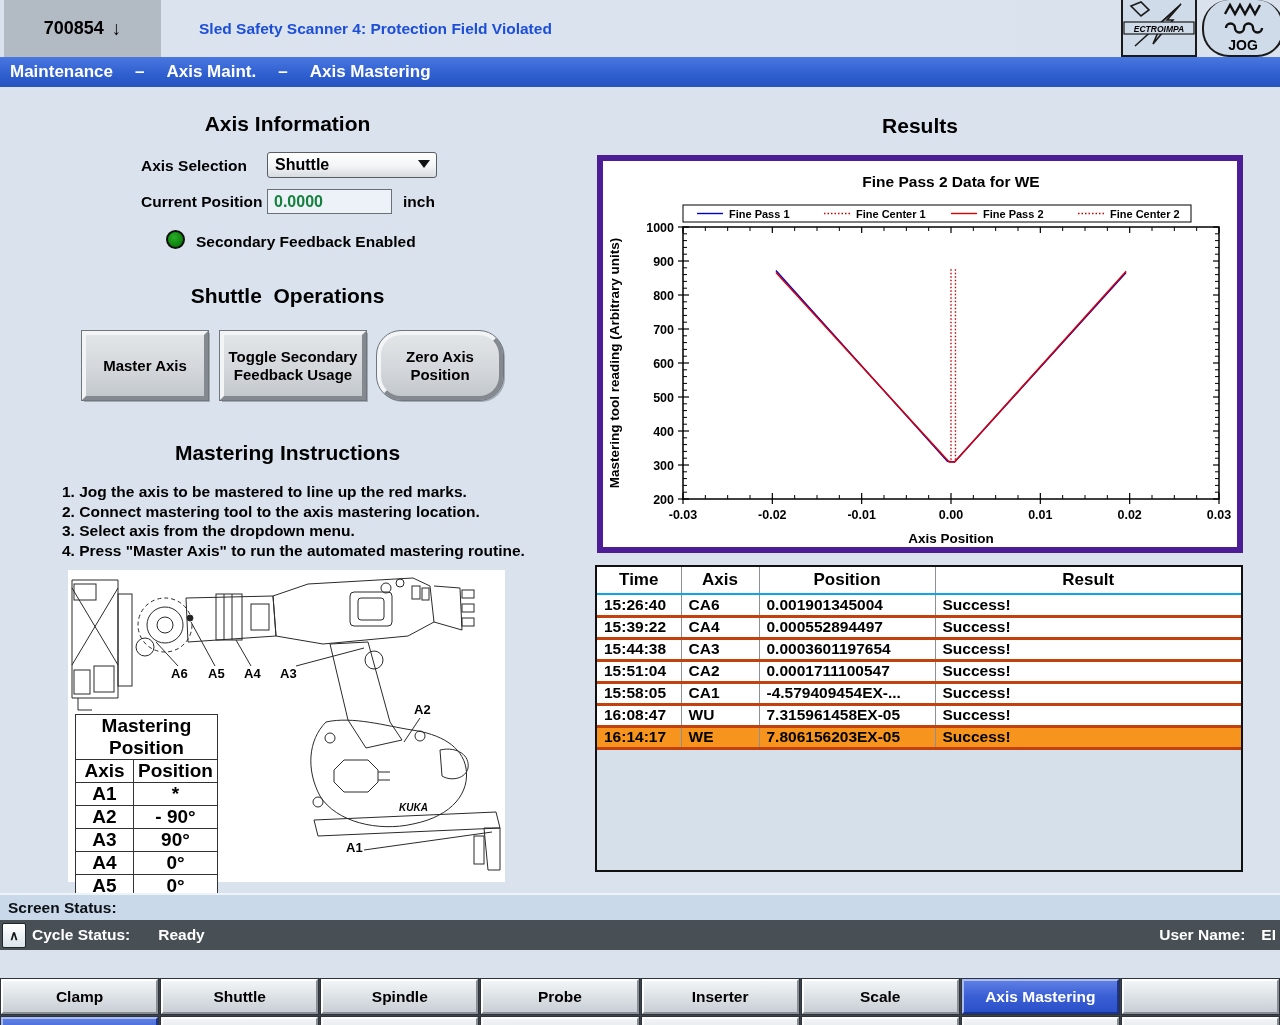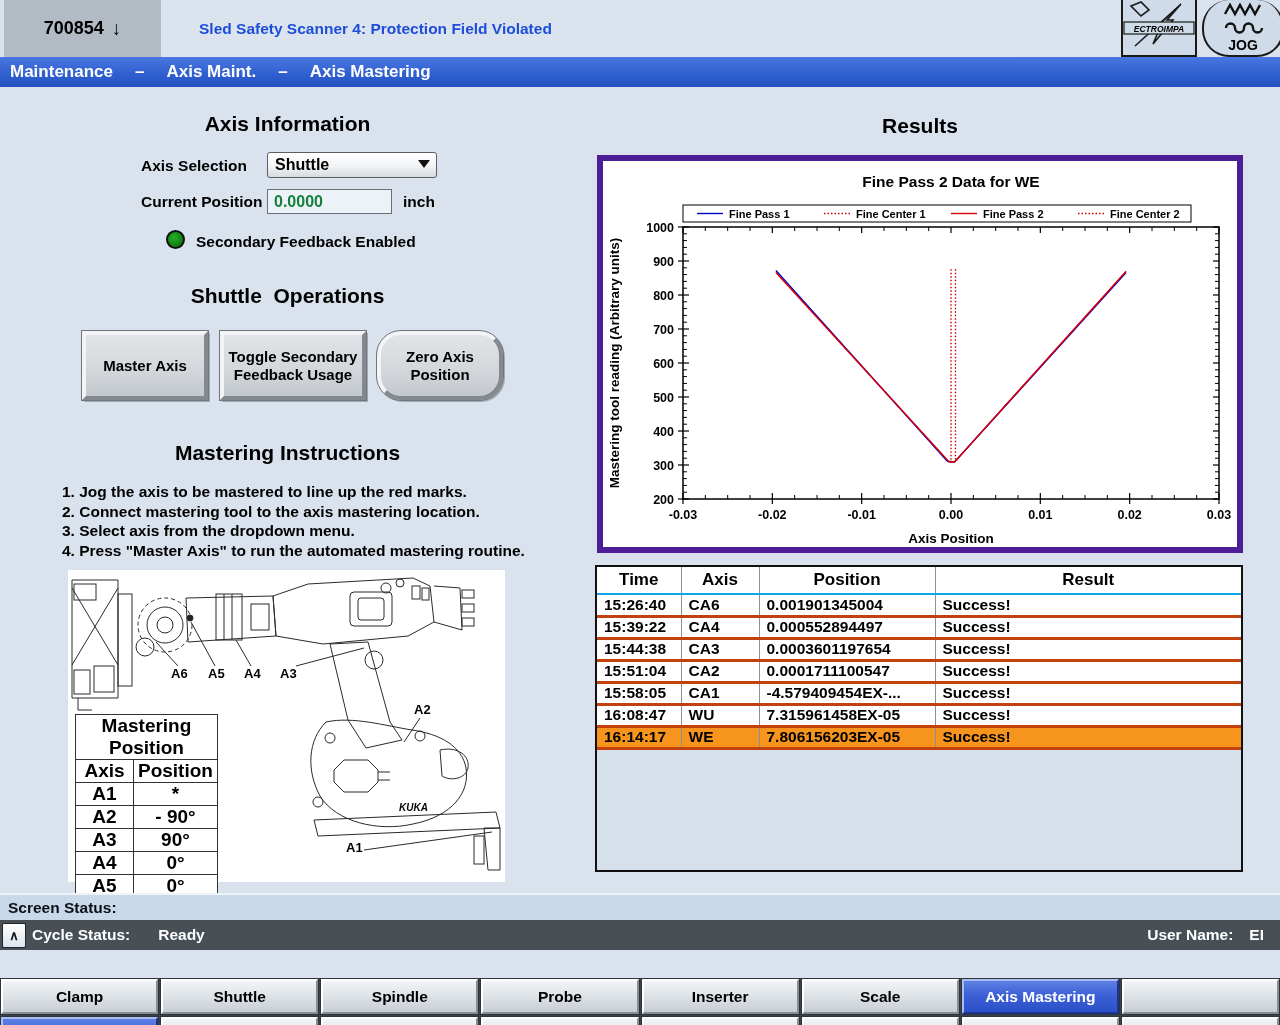--- a/index.html
+++ b/index.html
@@ -119,21 +119,21 @@
     left:0; top:920px; width:1280px; height:30px; background:#485056;
     color:#fff; font-size:15.5px; display:flex; align-items:center;
   }
   #collapse-button {
     width:24px; height:25px; margin:0 6px 0 2px;
     background:linear-gradient(180deg,#ffffff,#dde5ec);
     border:1px solid #20262c; border-radius:2px; color:#111;
     display:flex; align-items:center; justify-content:center; font-size:13px; cursor:pointer;
   }
   #cycle-value { margin-left:28px; }
-  #user-name-area { margin-left:auto; padding-right:16px; display:flex; gap:16px; }
+  #user-name-area { margin-left:auto; padding-right:4px; display:flex; gap:16px; }
 
   
   #bottom-nav {
     left:0; top:950px; width:1280px; height:75px; background:#39414b;
     display:grid; grid-template-columns:repeat(8,1fr); grid-template-rows:35px 35px;
     gap:3px 3px; padding:1px 1px;margin-top:28px;
   }
   .nav-button {
     background:linear-gradient(180deg,#f2f5f7 0%,#dfe4e8 45%,#c8ced4 100%);
     border:2px solid; border-color:#ffffff #878d93 #878d93 #ffffff;

